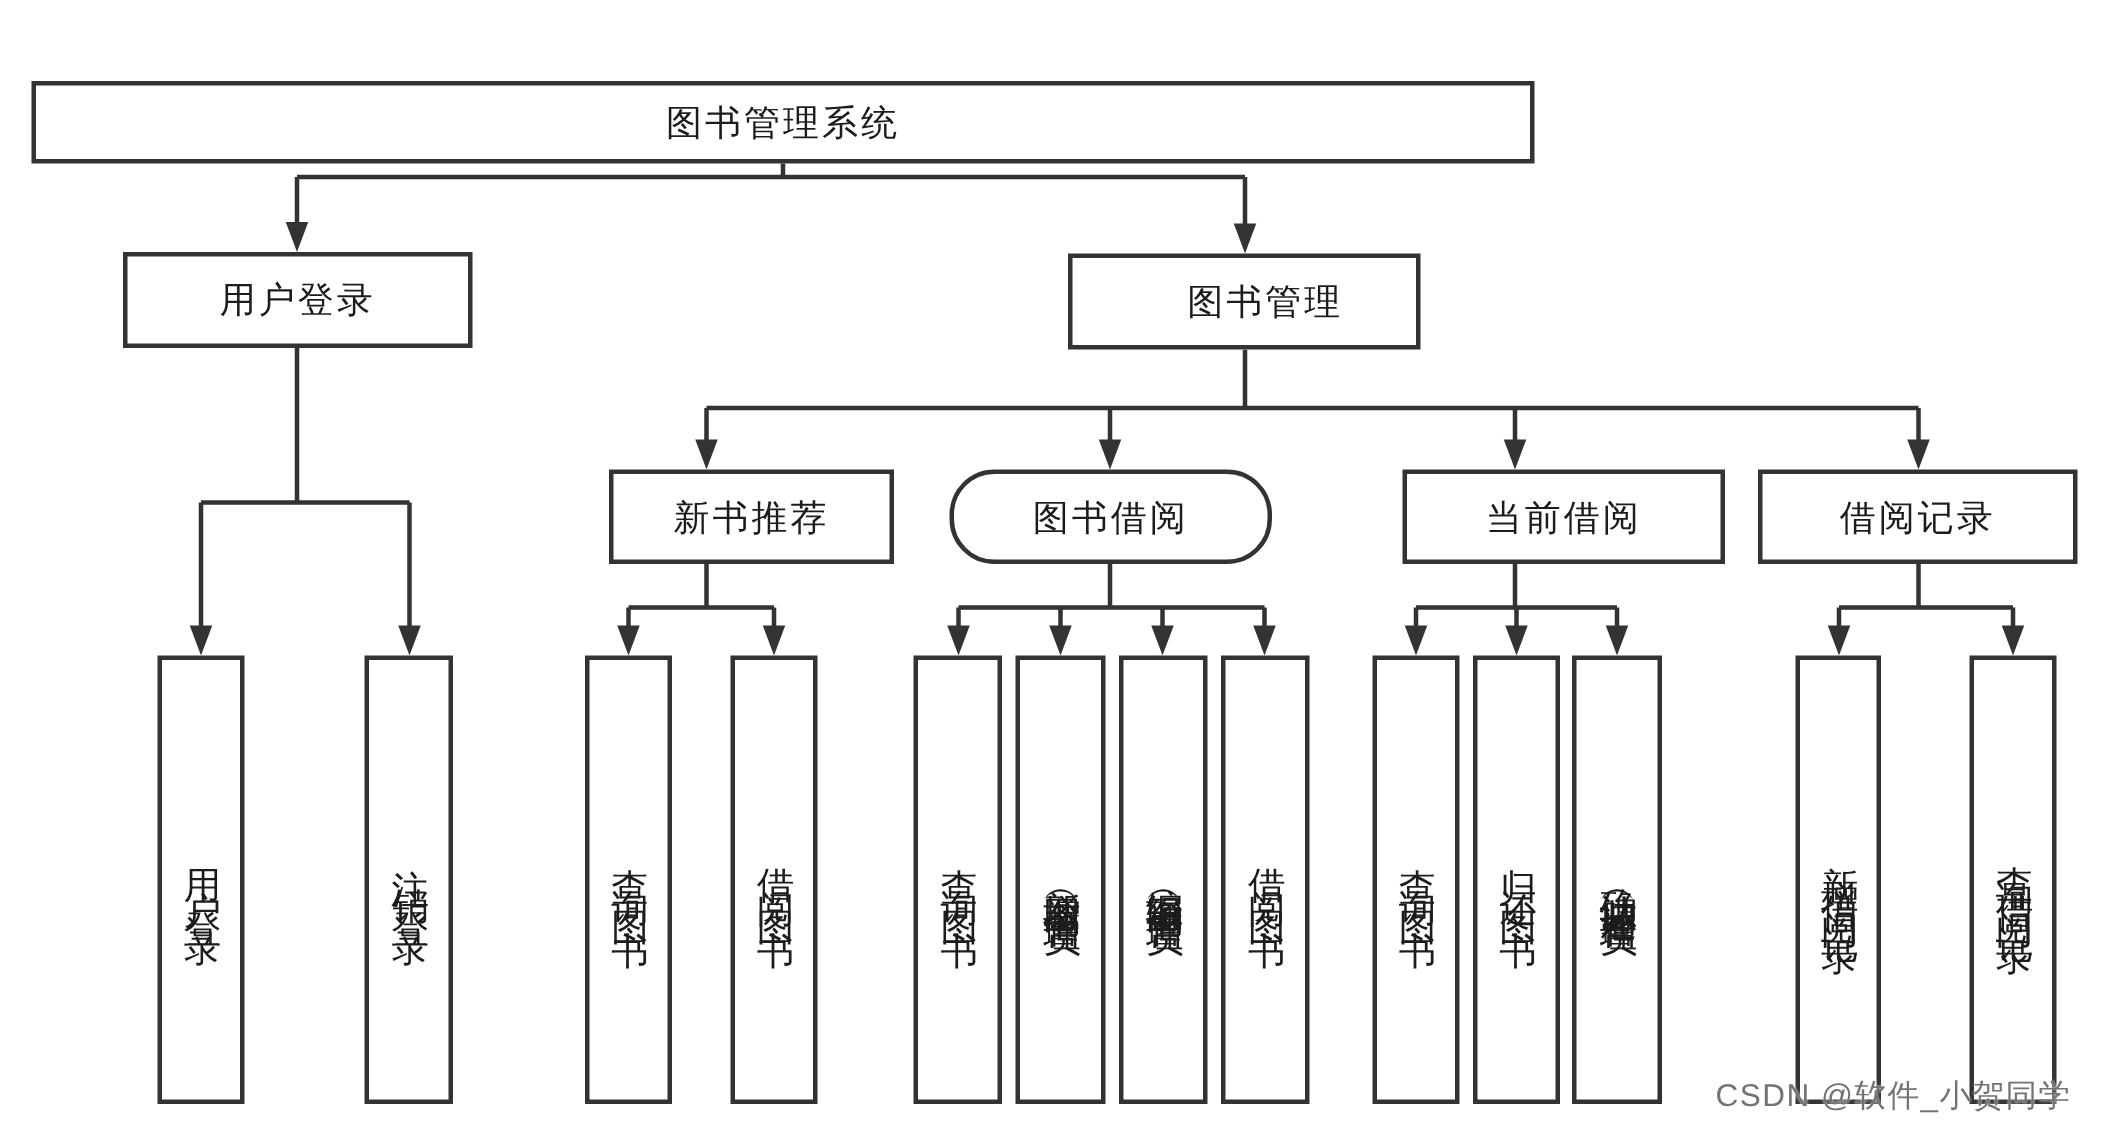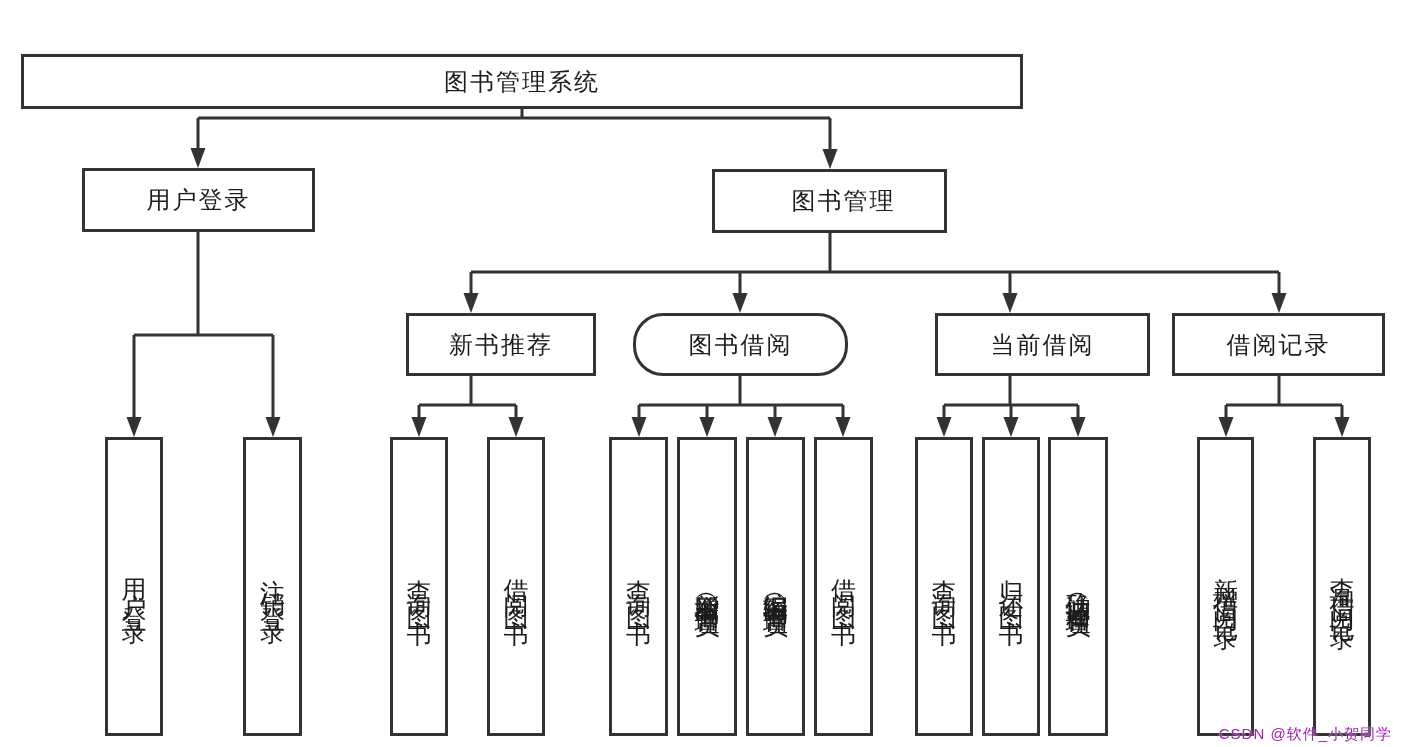--- a/index.html
+++ b/index.html
@@ -17,22 +17,22 @@
     position:absolute;box-sizing:border-box;background:#ffffff;border:3px solid #333333;
     top:437px;height:299px;z-index:1;
     display:flex;align-items:center;justify-content:center;
     writing-mode:vertical-rl;text-orientation:mixed;
     font-size:25px;line-height:1;
   }
   .sp-wide{letter-spacing:14px;}
   .sp-mid{letter-spacing:10px;}
   .sp-tight{letter-spacing:3px;}
   .watermark{
-    position:absolute;right:13px;bottom:3px;z-index:2;
-    font-size:15px;color:#a21caf;letter-spacing:1px;
+    position:absolute;right:24px;bottom:3px;z-index:2;
+    font-size:21px;color:#737373;letter-spacing:1px;
     text-shadow:0 0 2px #ffffff;white-space:nowrap;
   }
 </style>
 </head>
 <body>
 
 <div class="canvas">
 
   <svg class="connectors" width="1405" height="747" viewBox="0 0 1405 747">
     <g stroke="#333333" stroke-width="3" fill="none">

